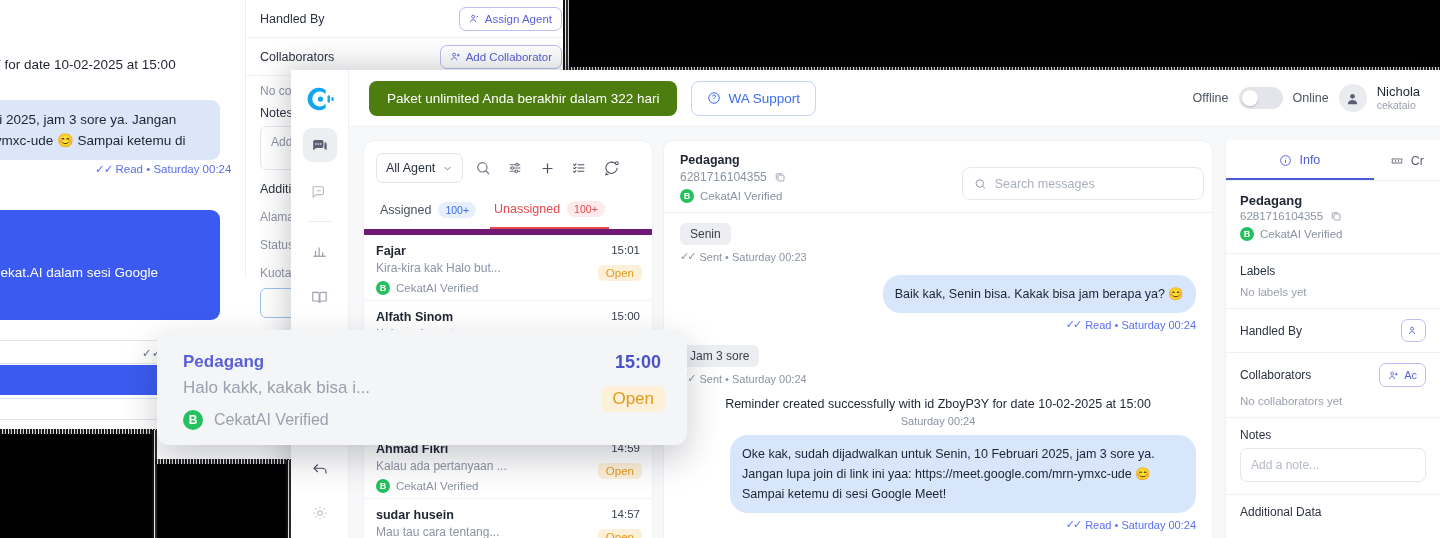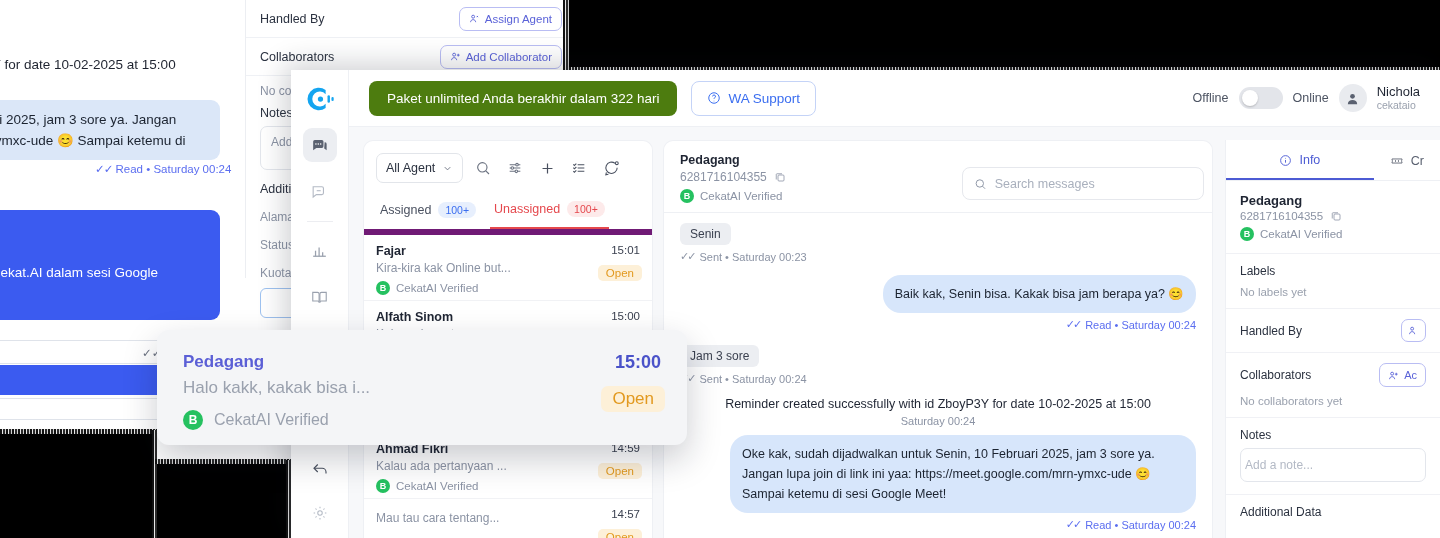--- a/index.html
+++ b/index.html
@@ -124,21 +124,21 @@
   .ip-name { font-size:13px; font-weight:bold; color:#1f2533; }
   .ip-num { font-size:11.5px; color:#8b93a4; margin-top:2px; display:flex; align-items:center; gap:7px; }
   .ip-ver { display:flex; align-items:center; gap:6px; margin-top:5px; font-size:11.5px; color:#8b93a4; }
   .ip-row { padding:10px 14px; border-bottom:1px solid #f0f1f5;
       display:flex; align-items:center; justify-content:space-between; }
   .ip-lbl { font-size:12px; color:#2b3240; }
   .ip-empty { font-size:11.5px; color:#9aa1ae; padding:0 14px 10px 14px; }
   .ip-btn { border:1px solid #b9bdf3; color:#5a62d8; background:#fff; border-radius:7px;
       font-size:11px; padding:5px 8px; display:flex; align-items:center; gap:5px; white-space:nowrap; }
   .ip-note { margin:6px 14px 12px 14px; border:1px solid #e3e6ec; border-radius:7px;
-      padding:9px 4px; font-size:12px; color:#b3b9c5; }
+      padding:9px 10px; font-size:12px; color:#b3b9c5; }
 
   
   .toast { position:absolute; left:157px; top:330px; width:530px; height:115px;
       background:#f4f5f7; border-radius:12px; box-shadow:0 14px 34px rgba(20,25,40,.22);
       padding:22px 26px; }
   .toast-name { font-size:17px; font-weight:bold; color:#5b5fd6; }
   .toast-msg { font-size:17px; color:#9aa1ae; margin-top:6px; }
   .toast-ver { display:flex; align-items:center; gap:11px; margin-top:12px; font-size:16px; color:#9aa1ae; }
   .toast-badge { width:20px; height:20px; border-radius:50%; background:#25c160; color:#fff;
       font-size:12px; display:flex; align-items:center; justify-content:center; font-weight:bold; }
@@ -377,21 +377,21 @@
           <span class="cnt">100+</span>
         </div>
         <div class="tab active">
           <span>Unassigned</span>
           <span class="cnt red">100+</span>
         </div>
       </div>
 
       <div class="conv-item">
         <div class="ci-name">Fajar</div>
-        <div class="ci-msg">Kira-kira kak Online but...</div>
+        <div class="ci-msg">Kira-kira kak Halo but...</div>
         <div class="ci-ver">
             <span class="badge-b">B</span>
             <span>CekatAI Verified</span>
           </div>
         <div class="ci-time">15:01</div>
         <div class="ci-open">Open</div>
       </div>
       <div class="conv-item">
         <div class="ci-name">Alfath Sinom</div>
         <div class="ci-msg">Kalau ada pertanyaan ...</div>
@@ -416,20 +416,21 @@
         <div class="ci-name">Ahmad Fikri</div>
         <div class="ci-msg">Kalau ada pertanyaan ...</div>
         <div class="ci-ver">
             <span class="badge-b">B</span>
             <span>CekatAI Verified</span>
           </div>
         <div class="ci-time">14:59</div>
         <div class="ci-open">Open</div>
       </div>
       <div class="conv-item">
+        <div class="ci-name">sudar husein</div>
         <div class="ci-msg">Mau tau cara tentang...</div>
 
         <div class="ci-time">14:57</div>
         <div class="ci-open">Open</div>
       </div>
     </div>
 
     <div class="chatpanel">
       <div class="chat-head">
         <div class="ch-name">Pedagang</div>

